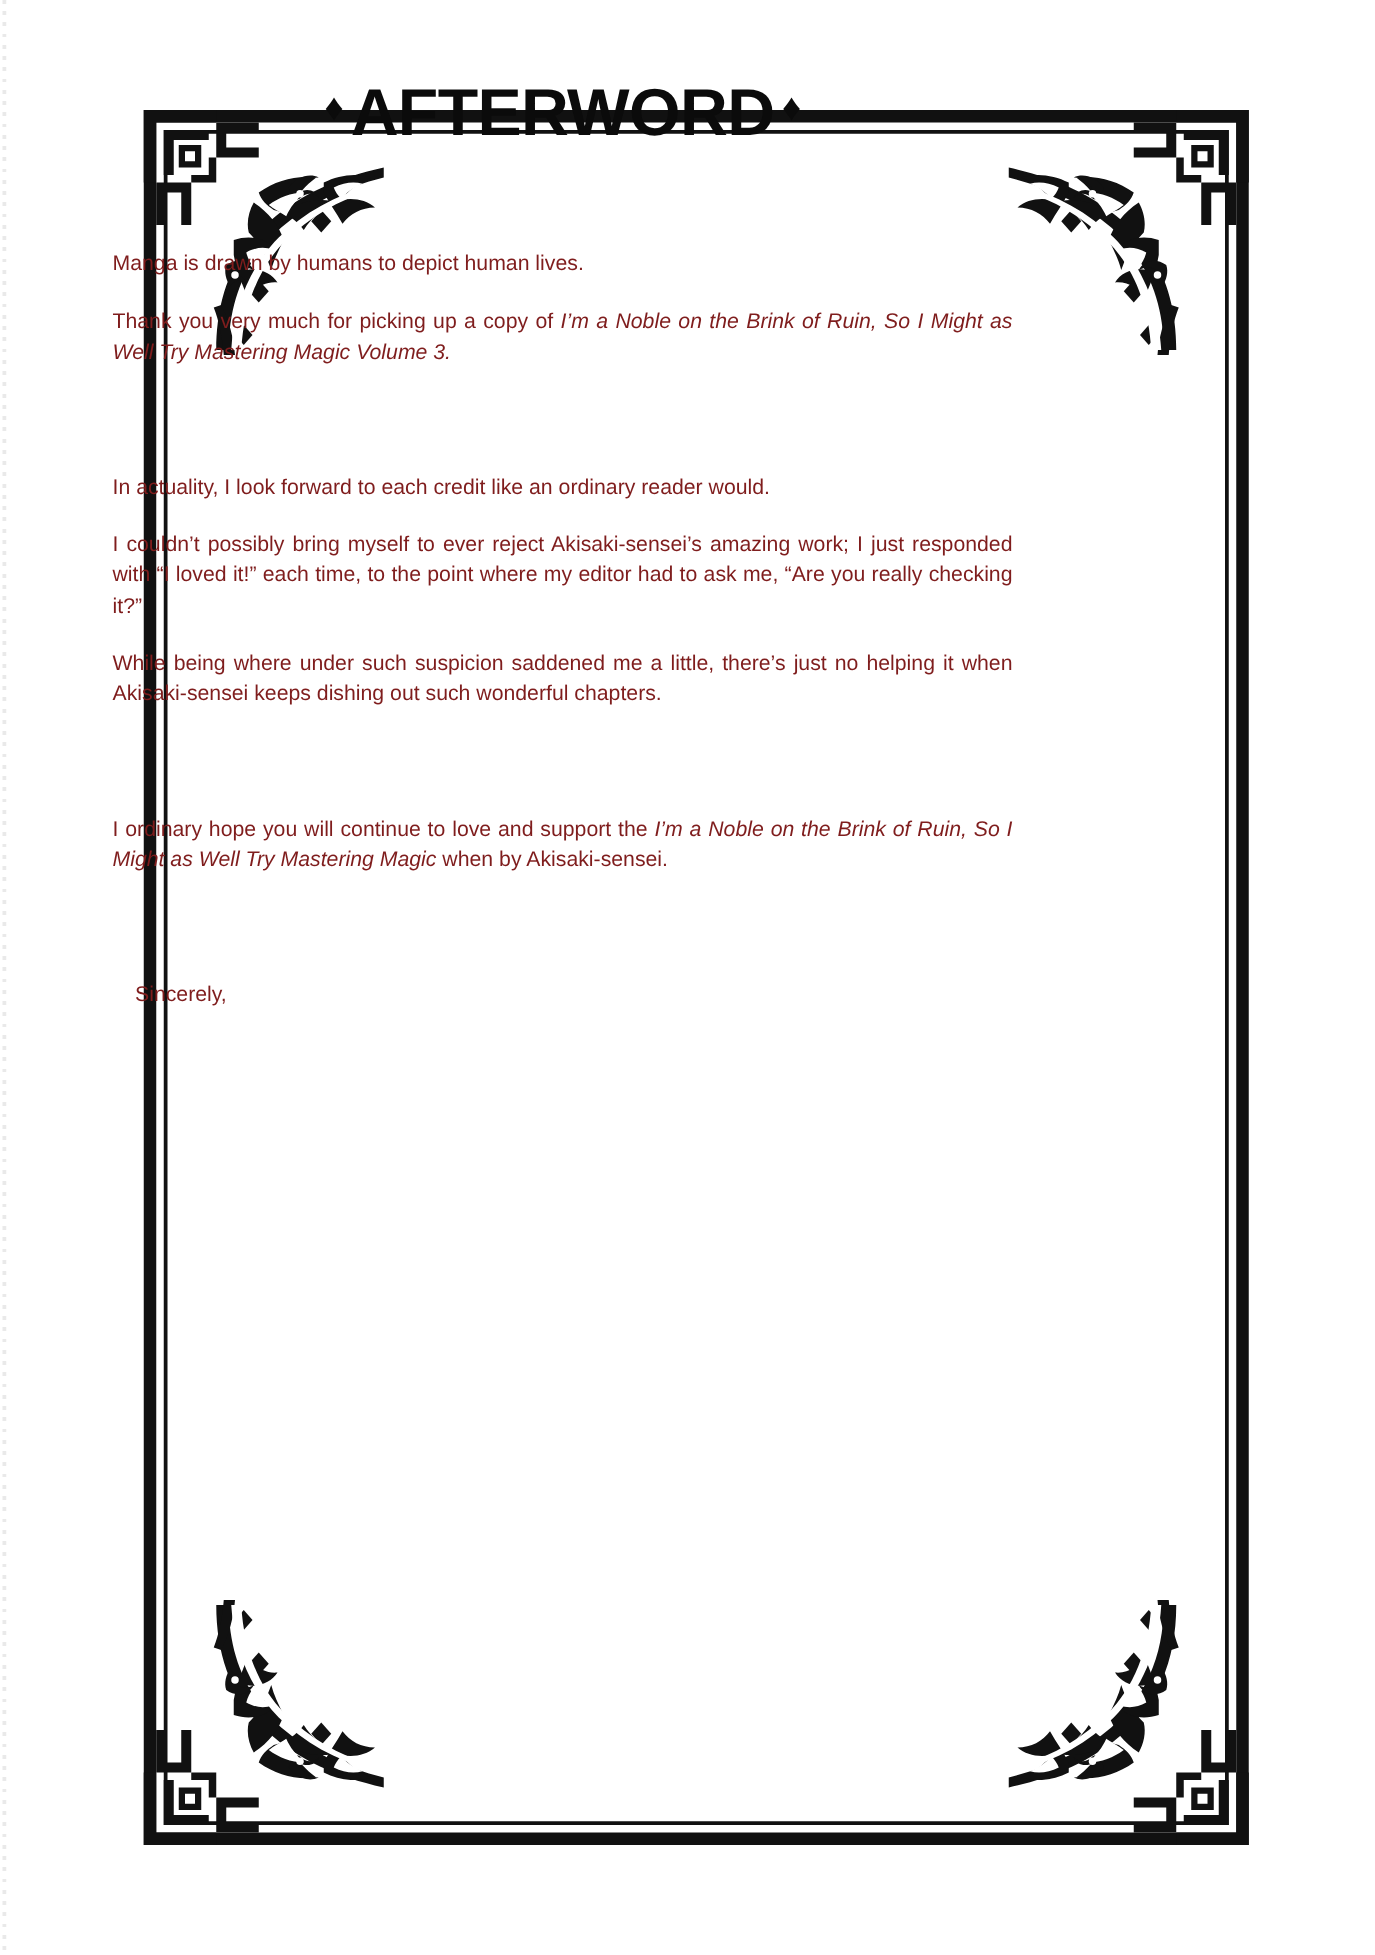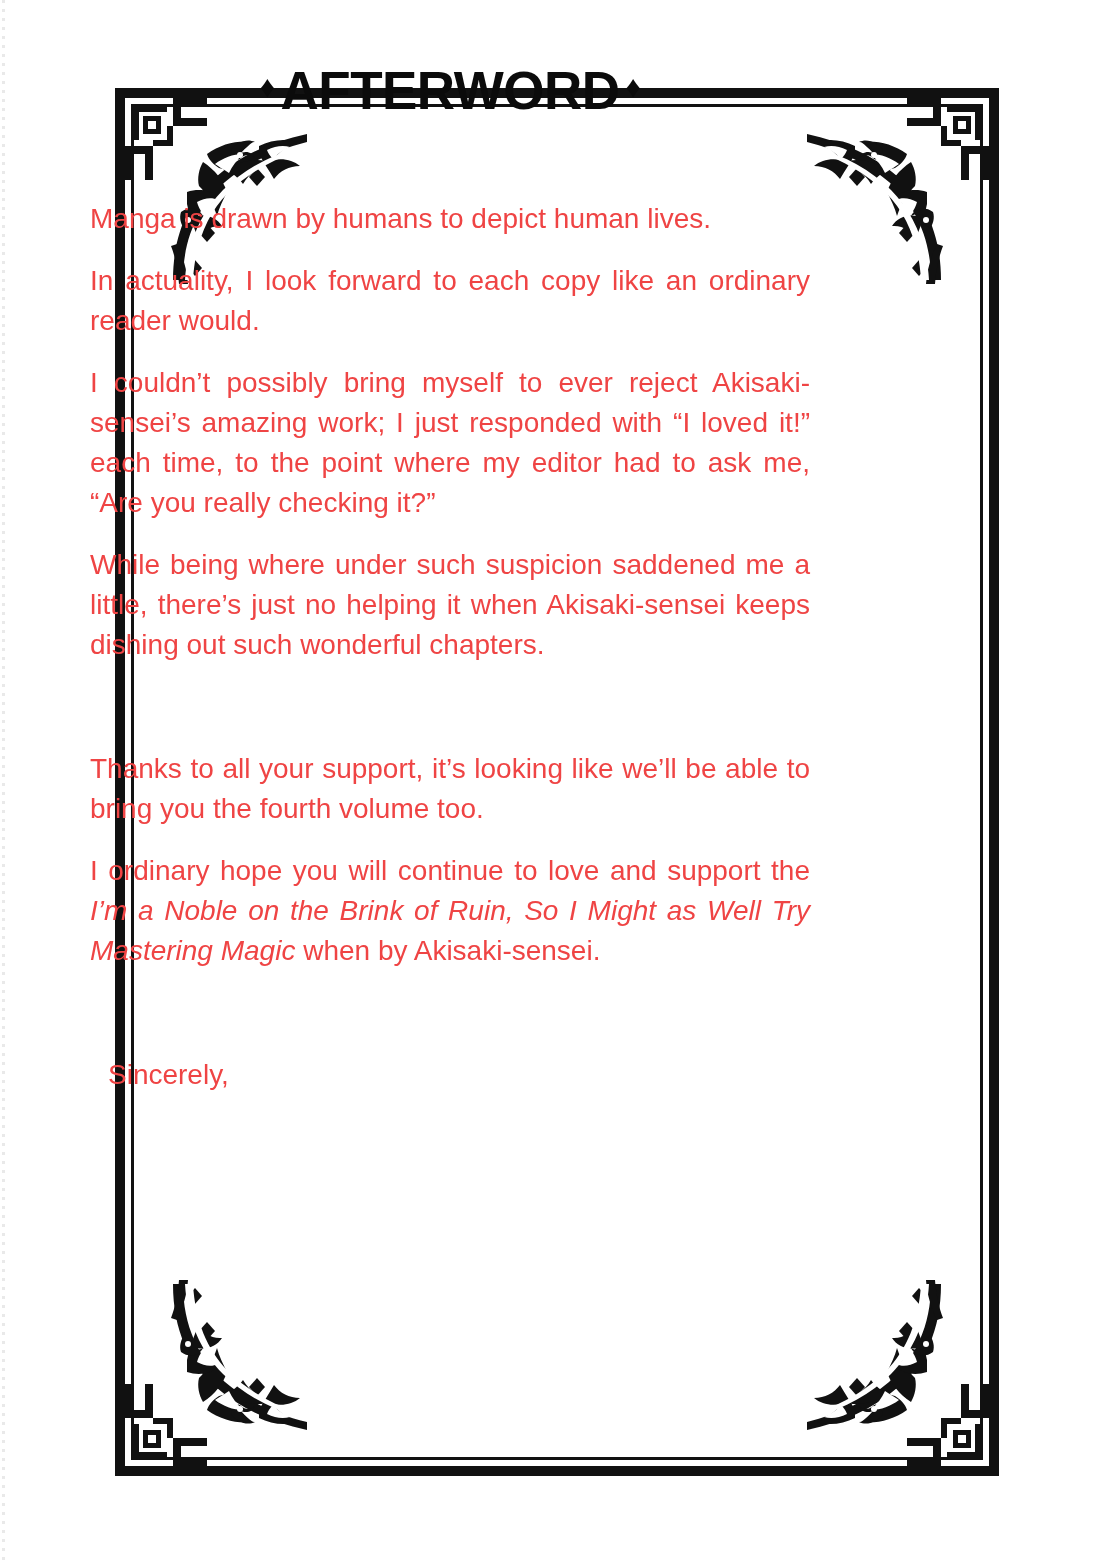--- a/index.html
+++ b/index.html
@@ -87,23 +87,23 @@
   }
   .title .dia {
     font-size: 30px;
     vertical-align: 12px;
     margin: 0 6px;
     display: inline-block;
   }
 
   .body-block p {
     margin: 0 0 22px 0;
-    font-size: 28px;
+    font-size: 17px;
     line-height: 1.43;
-    color: #ef4444;
+    color: #7f1d1d;
     text-align: justify;
     -webkit-hyphens: none;
     hyphens: none;
   }
   .body-block p.left  { text-align: left; }
   .body-block p.gap-after { margin-bottom: 84px; }
   .body-block p.sig-line { margin-bottom: 30px; margin-left: 18px; }
   .body-block em { font-style: italic; }
 </style>
 </head>
@@ -271,31 +271,31 @@
   </div>
 
   <div class="content">
 
     <h1 class="title"><span class="dia">♦</span><span>AFTERWORD</span><span class="dia">♦</span></h1>
 
     <div class="body-block">
 
       <p class="left">Manga is drawn by humans to depict human lives.</p>
 
-
-
-
-      <p>In actuality, I look forward to each copy like an ordinary reader would.</p>
+      <p class="gap-after"><span>Thank you very much for picking up a copy of </span><em>I’m a Noble on the Brink of Ruin, So I Might as Well Try Mastering Magic Volume 3.</em><span></span></p>
+
+
+
+      <p>In actuality, I look forward to each credit like an ordinary reader would.</p>
 
       <p>I couldn’t possibly bring myself to ever reject Akisaki-sensei’s amazing work; I just responded with “I loved it!” each time, to the point where my editor had to ask me, “Are you really checking it?”</p>
 
       <p class="gap-after">While being where under such suspicion saddened me a little, there’s just no helping it when Akisaki-sensei keeps dishing out such wonderful chapters.</p>
 
 
-      <p>Thanks to all your support, it’s looking like we’ll be able to bring you the fourth volume too.</p>
 
       <p class="gap-after"><span>I ordinary hope you will continue to love and support the </span><em>I’m a Noble on the Brink of Ruin, So I Might as Well Try Mastering Magic</em><span> when by Akisaki-sensei.</span></p>
 
       <p class="left sig-line">Sincerely,</p>
 
     </div>
   </div>
 
 </div>
 

